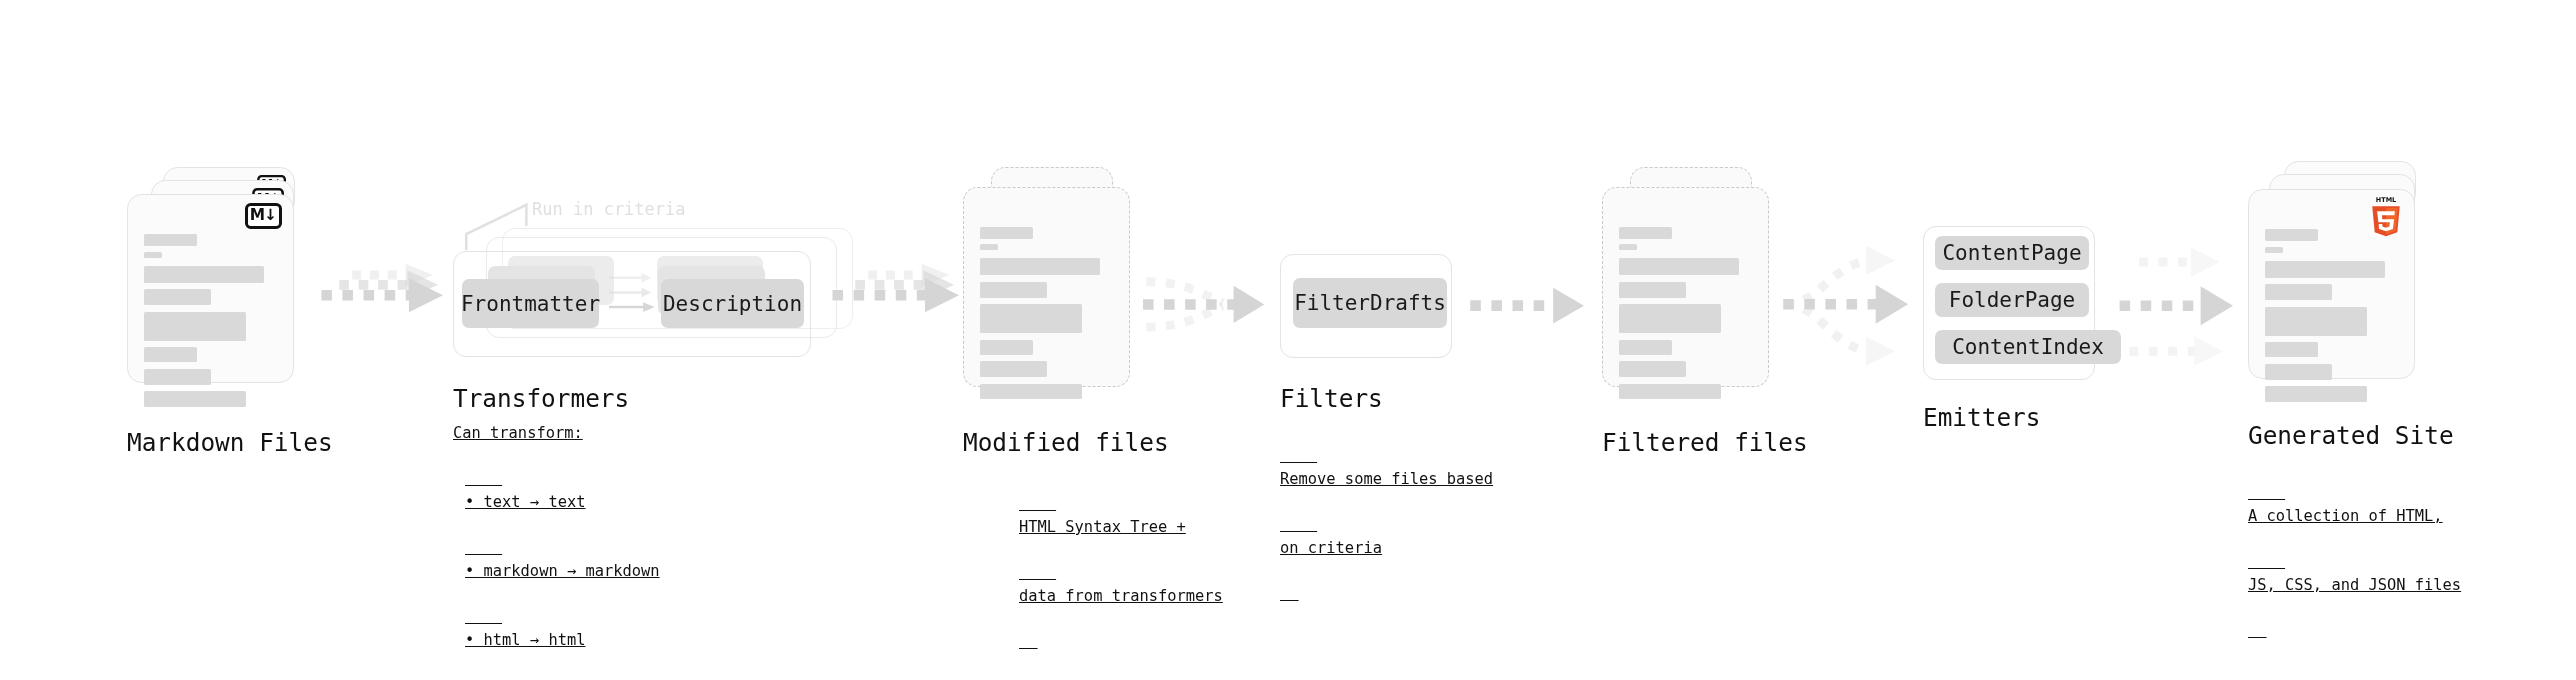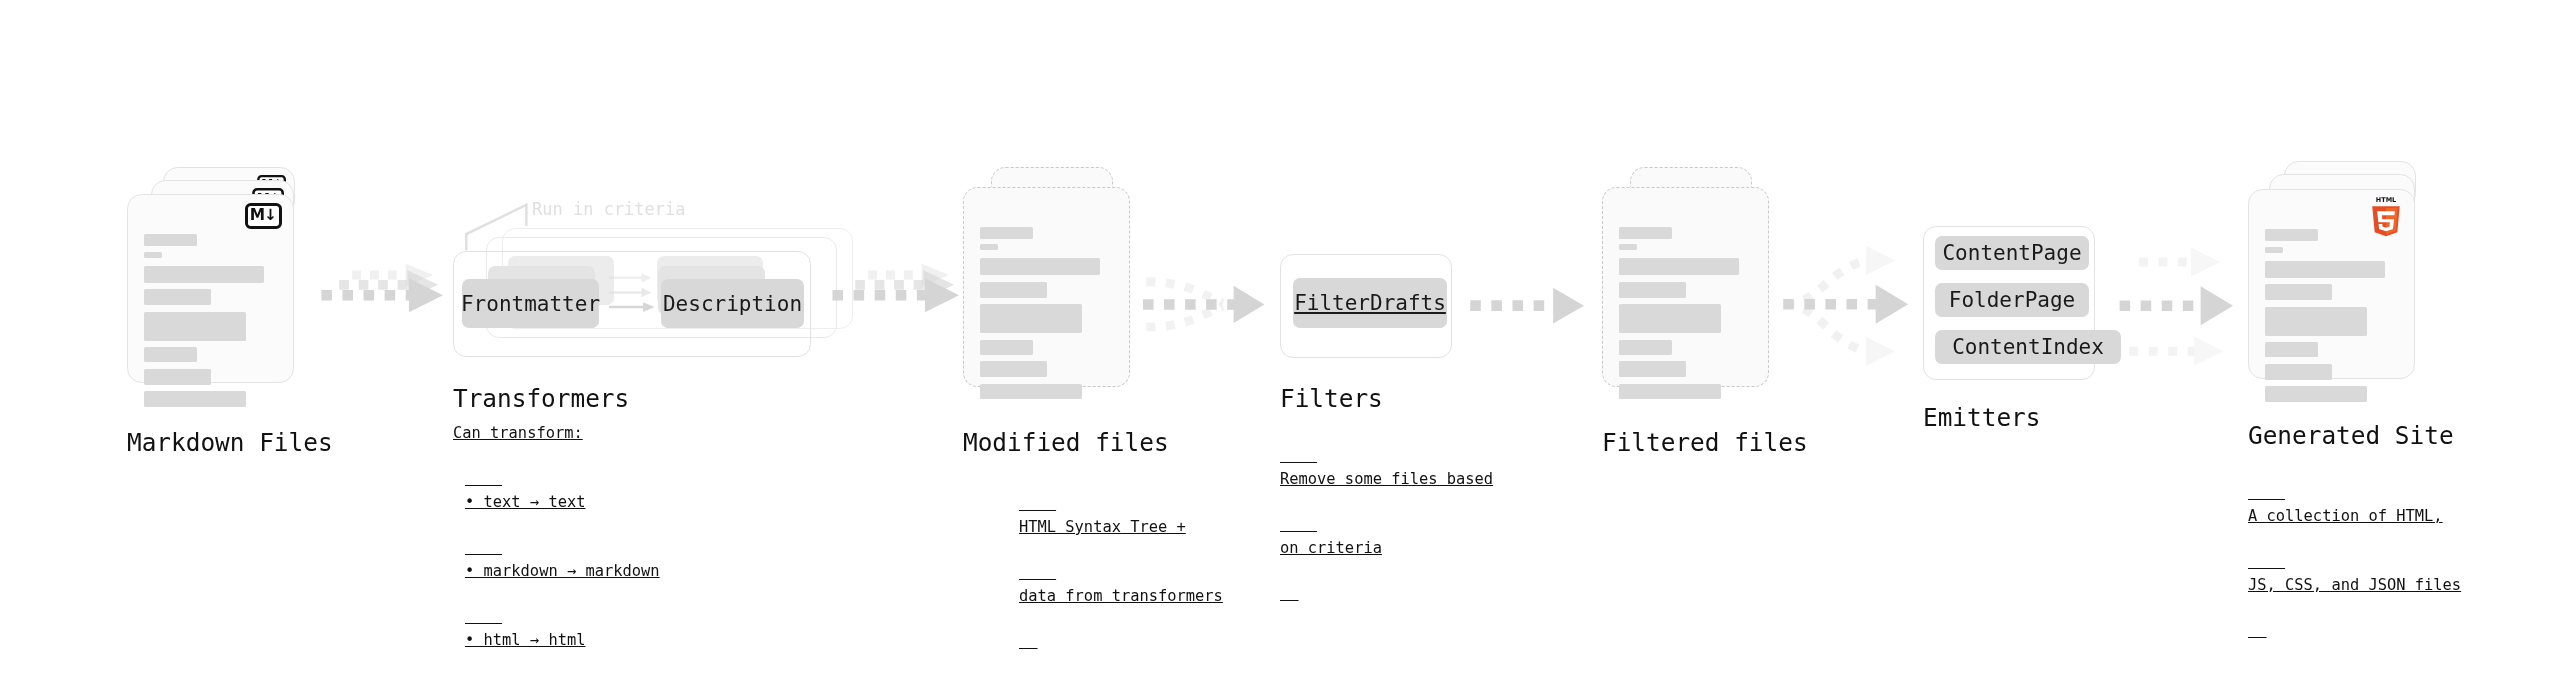--- a/index.html
+++ b/index.html
@@ -232,21 +232,21 @@
     <g opacity="0.45">
       <path d="M10 78 C60 78, 80 62, 105 52" fill="none" stroke="#e2e2e2" stroke-width="11" stroke-dasharray="11 13"></path>
     </g>
     <g opacity="1">
       <line x1="6" y1="50" x2="120" y2="50" stroke="#d5d5d5" stroke-width="13" stroke-dasharray="13 13"></line>
       <polygon points="118,27 156,50 118,73" fill="#d5d5d5"></polygon>
     </g>
   </svg>
 
   <div class="pbox" style="left:1280px;top:254px;width:172px;height:104px;"></div>
-  <div class="pill" style="left:1293px;top:278px;width:154px;height:50px;text-decoration:underline;">FilterDrafts</div>
+  <div class="pill" style="left:1293px;top:278px;width:154px;height:50px;">FilterDrafts</div>
 
   <div class="title" style="left:1280px;top:384px;">Filters</div>
   <div class="sub" style="left:1280px;top:422px;">
     <div>Remove some files based</div>
     <div>on criteria</div>
   </div>
 
   <svg class="arrowlayer" style="left:1467px;top:286px;" width="130" height="49" viewBox="0 0 160 60">
     <line x1="4" y1="24" x2="108" y2="24" stroke="#d5d5d5" stroke-width="13" stroke-dasharray="13 13"></line>
     <polygon points="106,2 144,24 106,46" fill="#d5d5d5"></polygon>

